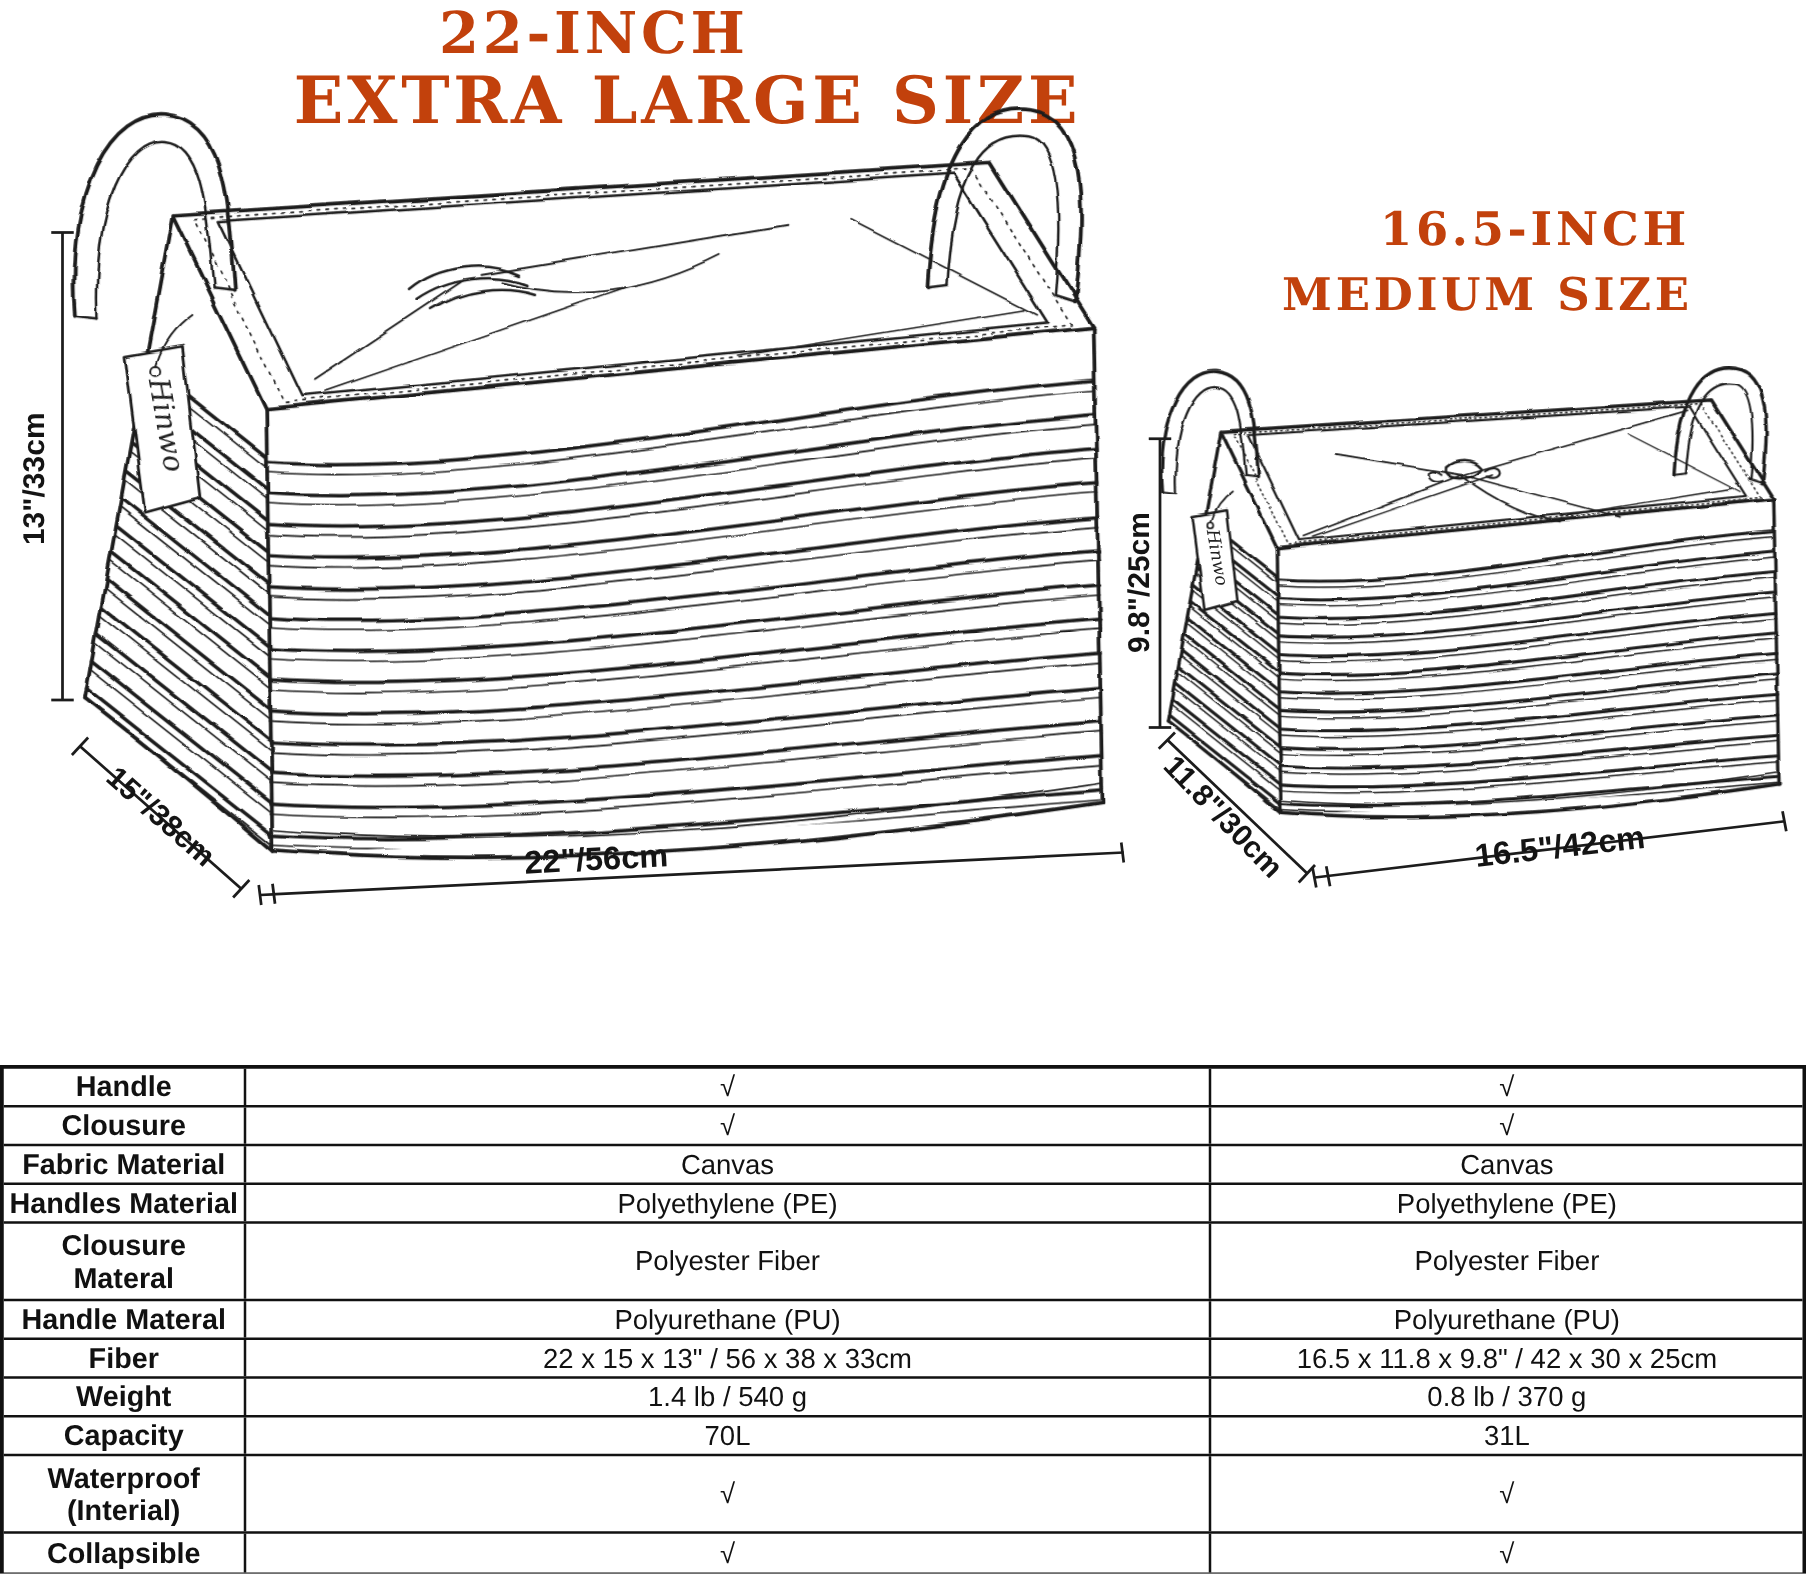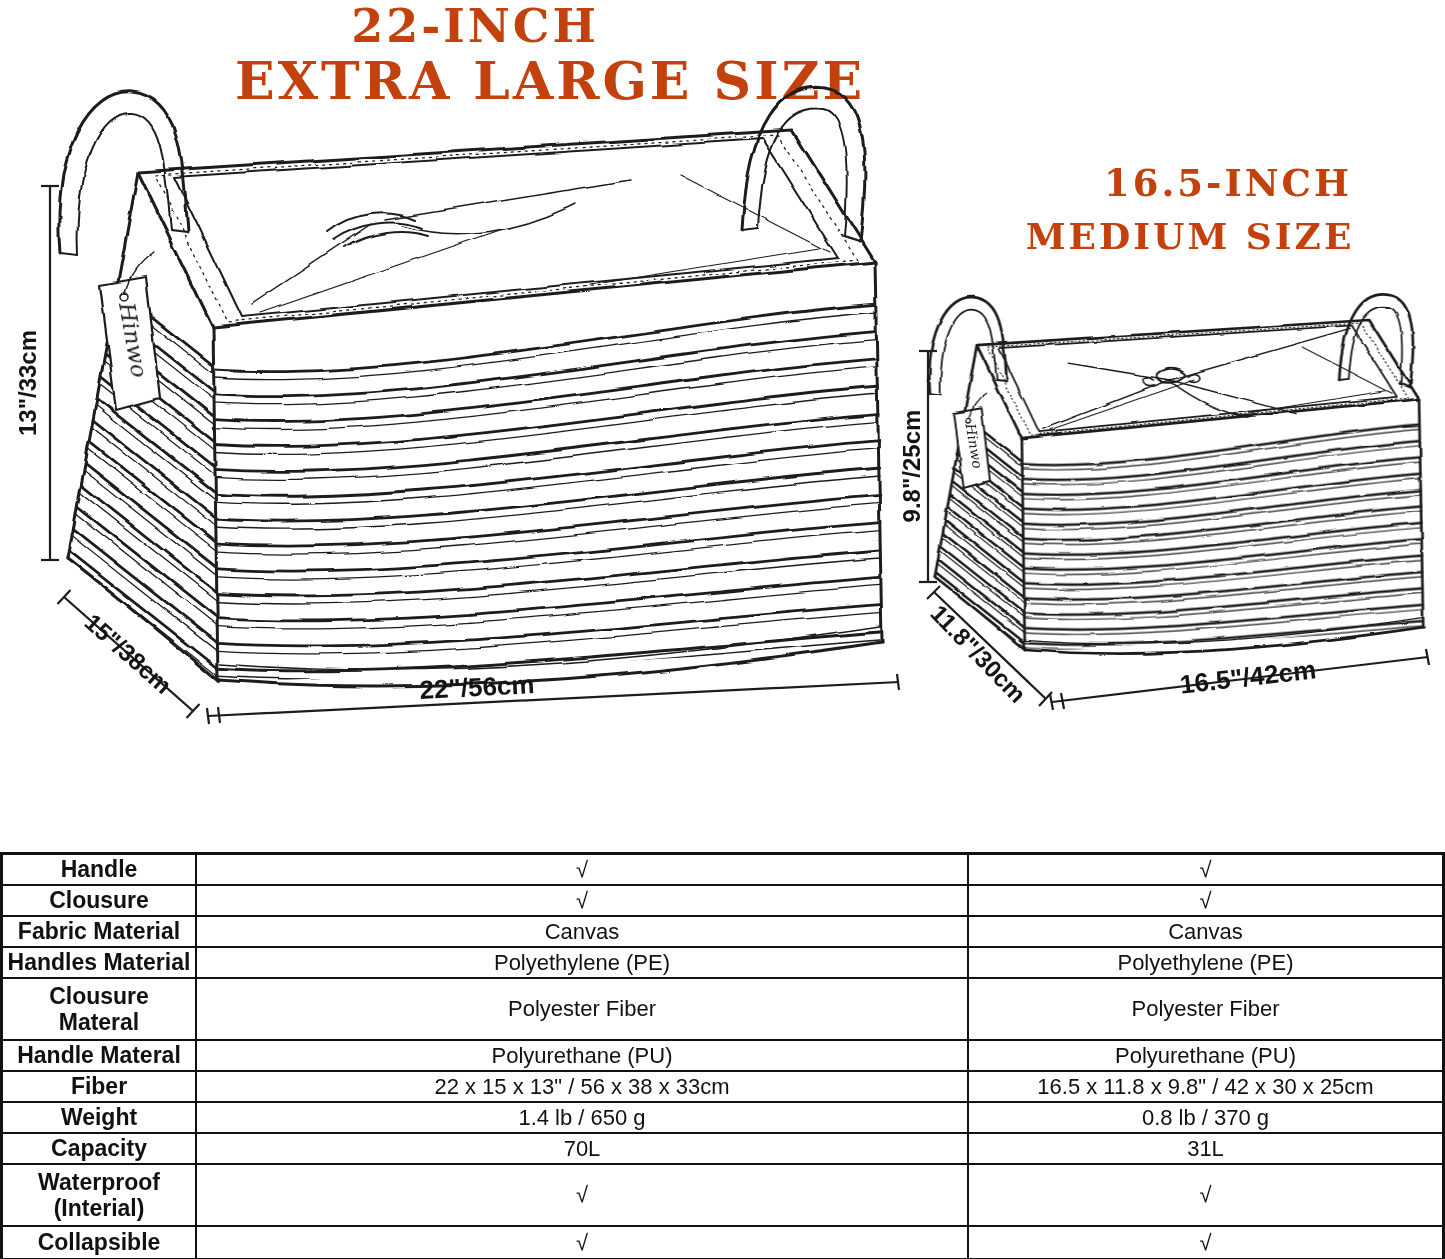--- a/index.html
+++ b/index.html
@@ -310,21 +310,21 @@
       <div class="td v1">Polyurethane (PU)</div>
       <div class="td v2">Polyurethane (PU)</div>
     </div>
     <div class="tr">
       <div class="td lbl">Fiber</div>
       <div class="td v1">22 x 15 x 13" / 56 x 38 x 33cm</div>
       <div class="td v2">16.5 x 11.8 x 9.8" / 42 x 30 x 25cm</div>
     </div>
     <div class="tr">
       <div class="td lbl">Weight</div>
-      <div class="td v1">1.4 lb / 650 g</div>
+      <div class="td v1">1.4 lb / 540 g</div>
       <div class="td v2">0.8 lb / 370 g</div>
     </div>
     <div class="tr">
       <div class="td lbl">Capacity</div>
       <div class="td v1">70L</div>
       <div class="td v2">31L</div>
     </div>
     <div class="tr tall">
       <div class="td lbl">Waterproof
 (Interial)</div>

